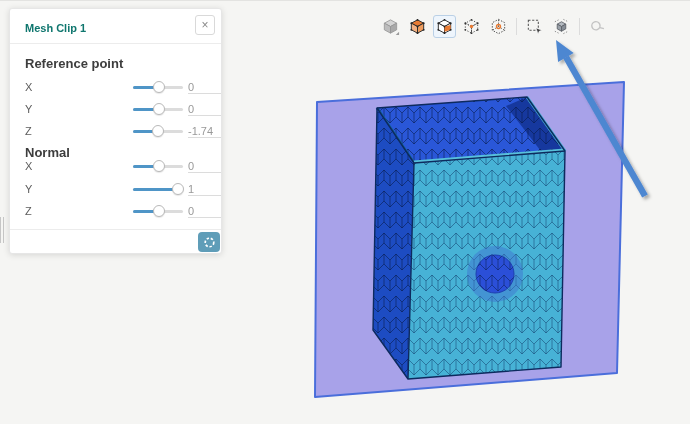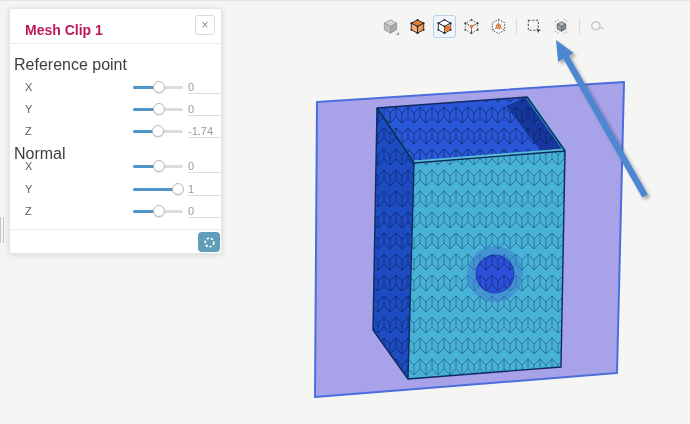--- a/index.html
+++ b/index.html
@@ -16,28 +16,28 @@
   .viewport { position:absolute; inset:0; z-index:1; }
   .viewport svg { display:block; }
 
   
   .panel {
     position:absolute; left:9px; top:8px; width:213px; height:246px;
     background:#ffffff; border:1px solid #e6e6e6; border-radius:3px;
     box-shadow:0 1px 6px rgba(0,0,0,.13);
     z-index:3; font-size:11px;
   }
-  .panel-title { position:absolute; left:15px; top:13px; font-size:14px; font-weight:700; color:#be185d; }
+  .panel-title { position:absolute; left:15px; top:13px; font-size:11px; font-weight:700; color:#0f766e; }
   .close-btn {
     position:absolute; right:6px; top:6px; width:20px; height:20px;
     border:1px solid #d9d9d9; border-radius:3px; background:#fff;
     color:#8a8a8a; font-size:12px; line-height:18px; text-align:center; cursor:pointer;
   }
   .hdr-divider { position:absolute; left:0; top:34px; width:100%; height:1px; background:#ececec; }
-  .section-label { position:absolute; left:4px; font-weight:400; font-size:16px; color:#3d3d3d; }
+  .section-label { position:absolute; left:15px; font-weight:700; font-size:13px; color:#3d3d3d; }
   .sec-ref { top:47px; } .sec-norm { top:136px;text-align:center; }
   .srow { position:absolute; left:0; width:100%; height:16px; }
   .srow .rlabel { position:absolute; left:15px; top:2px; font-size:11px; color:#5c5c5c; }
   .slider { position:absolute; left:123px; top:0; width:50px; height:16px; cursor:pointer; }
   .slider .track { position:absolute; left:0; top:7px; width:100%; height:3px; background:#dcdcdc; border-radius:2px; }
   .slider .fill { position:absolute; left:0; top:0; height:3px; background:#4f95c7; border-radius:2px; width:50%; }
   .slider .handle {
     position:absolute; top:2px; left:50%; width:12px; height:12px; margin-left:-6px;
     background:#fff; border:1px solid #b9b9b9; border-radius:50%;
     box-shadow:0 1px 1px rgba(0,0,0,.1);

